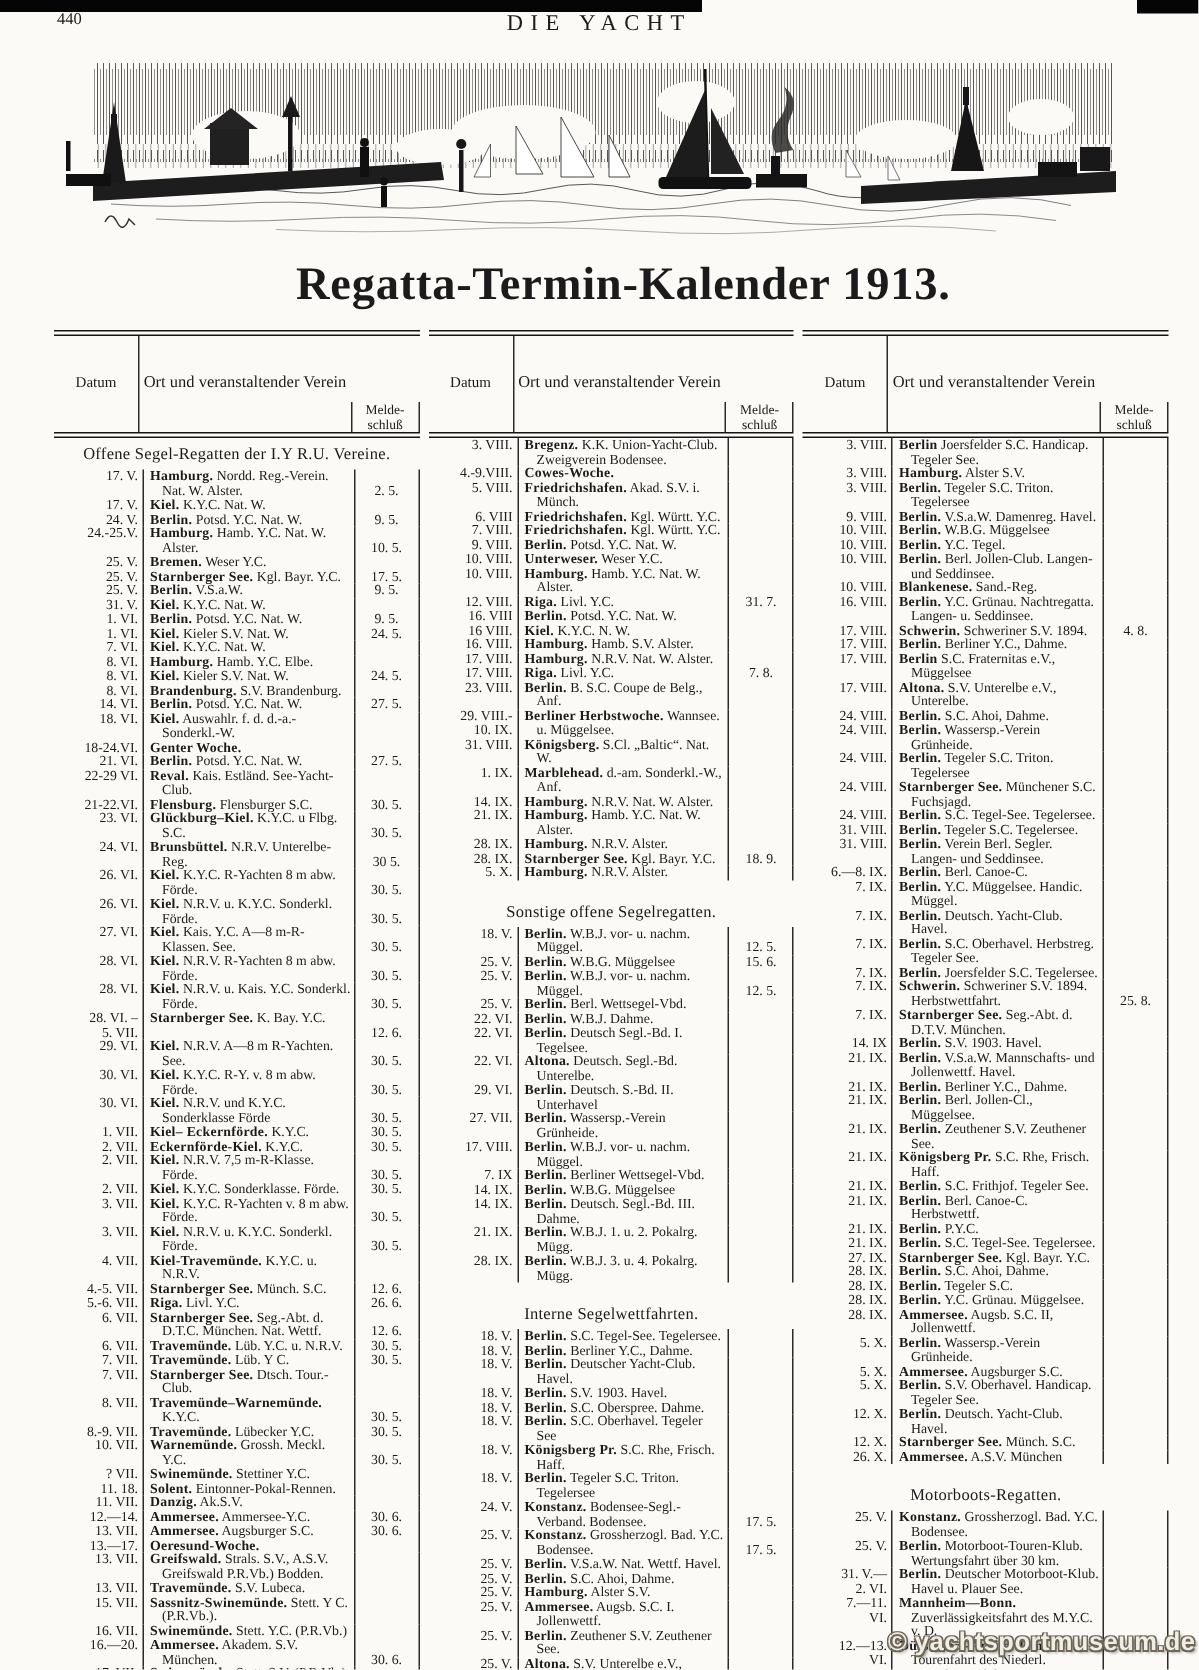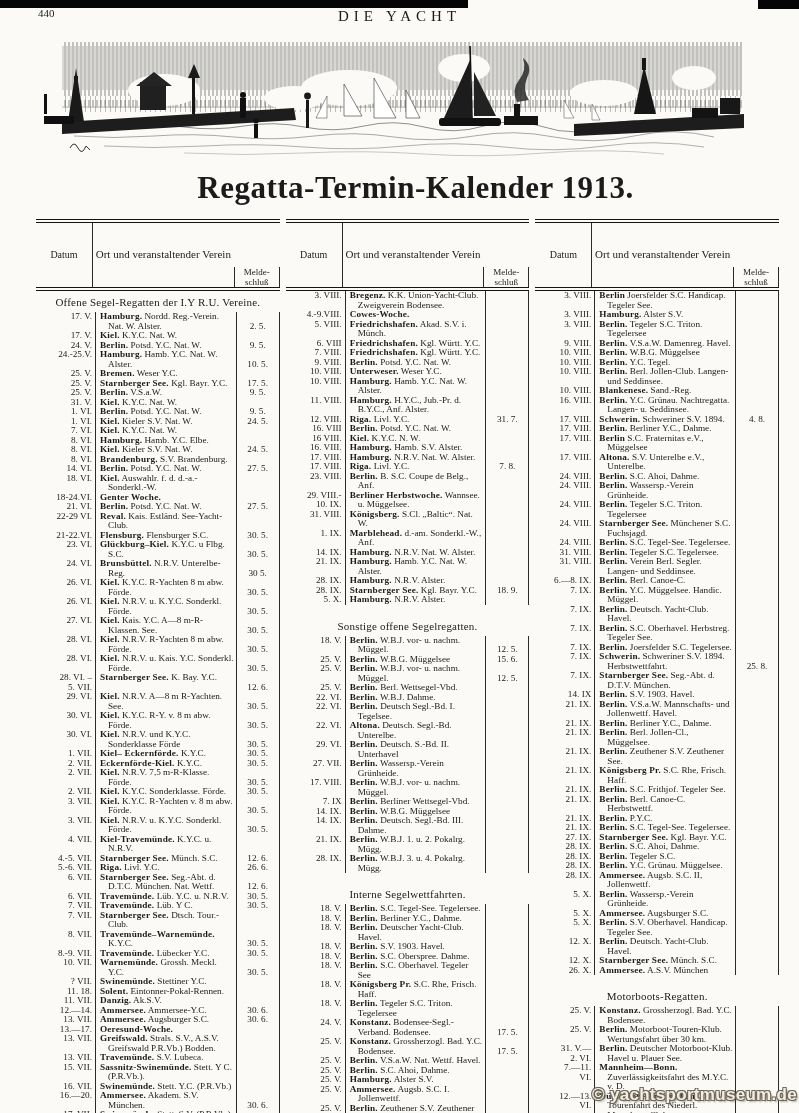--- a/index.html
+++ b/index.html
@@ -496,25 +496,20 @@
             <div class="d">10. VIII.</div>
             <div class="o"><b>Unterweser.</b> Weser Y.C.</div>
             <div class="m"></div>
           </div>
           <div class="row">
             <div class="d">10. VIII.</div>
             <div class="o"><b>Hamburg.</b> Hamb. Y.C. Nat. W. Alster.</div>
             <div class="m"></div>
           </div>
           <div class="row">
-            <div class="d">11. VIII.</div>
-            <div class="o"><b>Hamburg.</b> H.Y.C., Jub.-Pr. d. B.Y.C., Anf. Alster.</div>
-            <div class="m"></div>
-          </div>
-          <div class="row">
             <div class="d">12. VIII.</div>
             <div class="o"><b>Riga.</b> Livl. Y.C.</div>
             <div class="m">31. 7.</div>
           </div>
           <div class="row">
             <div class="d">16. VIII</div>
             <div class="o"><b>Berlin.</b> Potsd. Y.C. Nat. W.</div>
             <div class="m"></div>
           </div>
           <div class="row">

